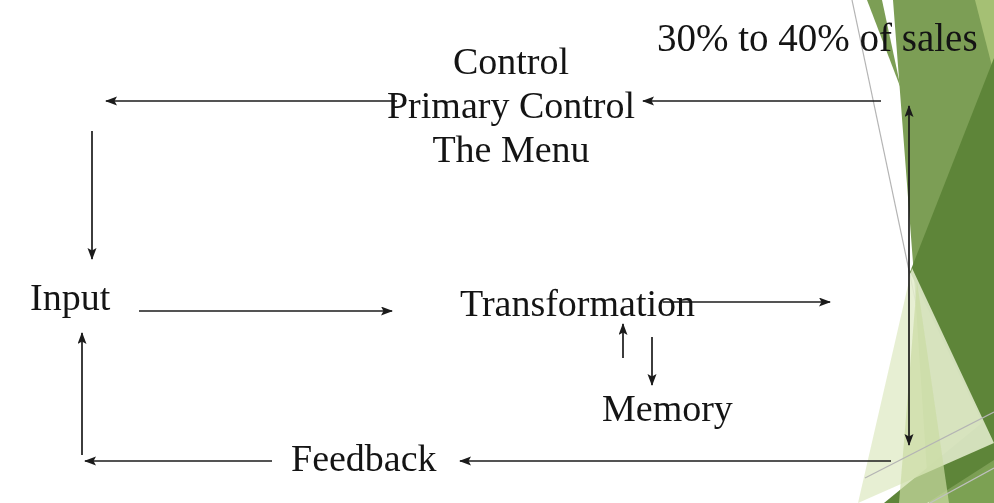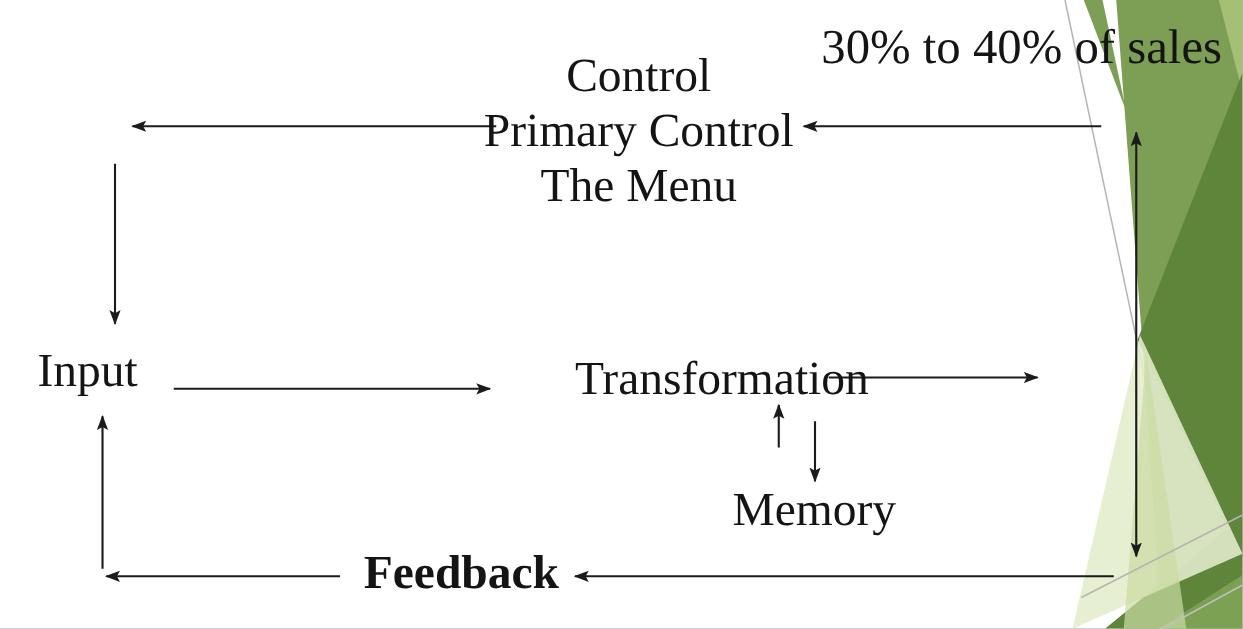--- a/index.html
+++ b/index.html
@@ -58,16 +58,16 @@
   <div class="control-block">
     <div>Control</div>
     <div>Primary Control</div>
     <div>The Menu</div>
   </div>
 
   <div class="sales">30% to 40% of sales</div>
 
   <div class="label" style="left:30px;top:278px;">Input</div>
   <div class="label" style="left:460px;top:284px;">Transformation</div>
-  <div class="label" style="left:586px;top:389px;">Memory</div>
-  <div class="label" style="left:291px;top:439px;font-weight:bold;">Feedback</div>
+  <div class="label" style="left:602px;top:389px;">Memory</div>
+  <div class="label" style="left:291px;top:439px;">Feedback</div>
 
 </div>
 
 </body></html>

